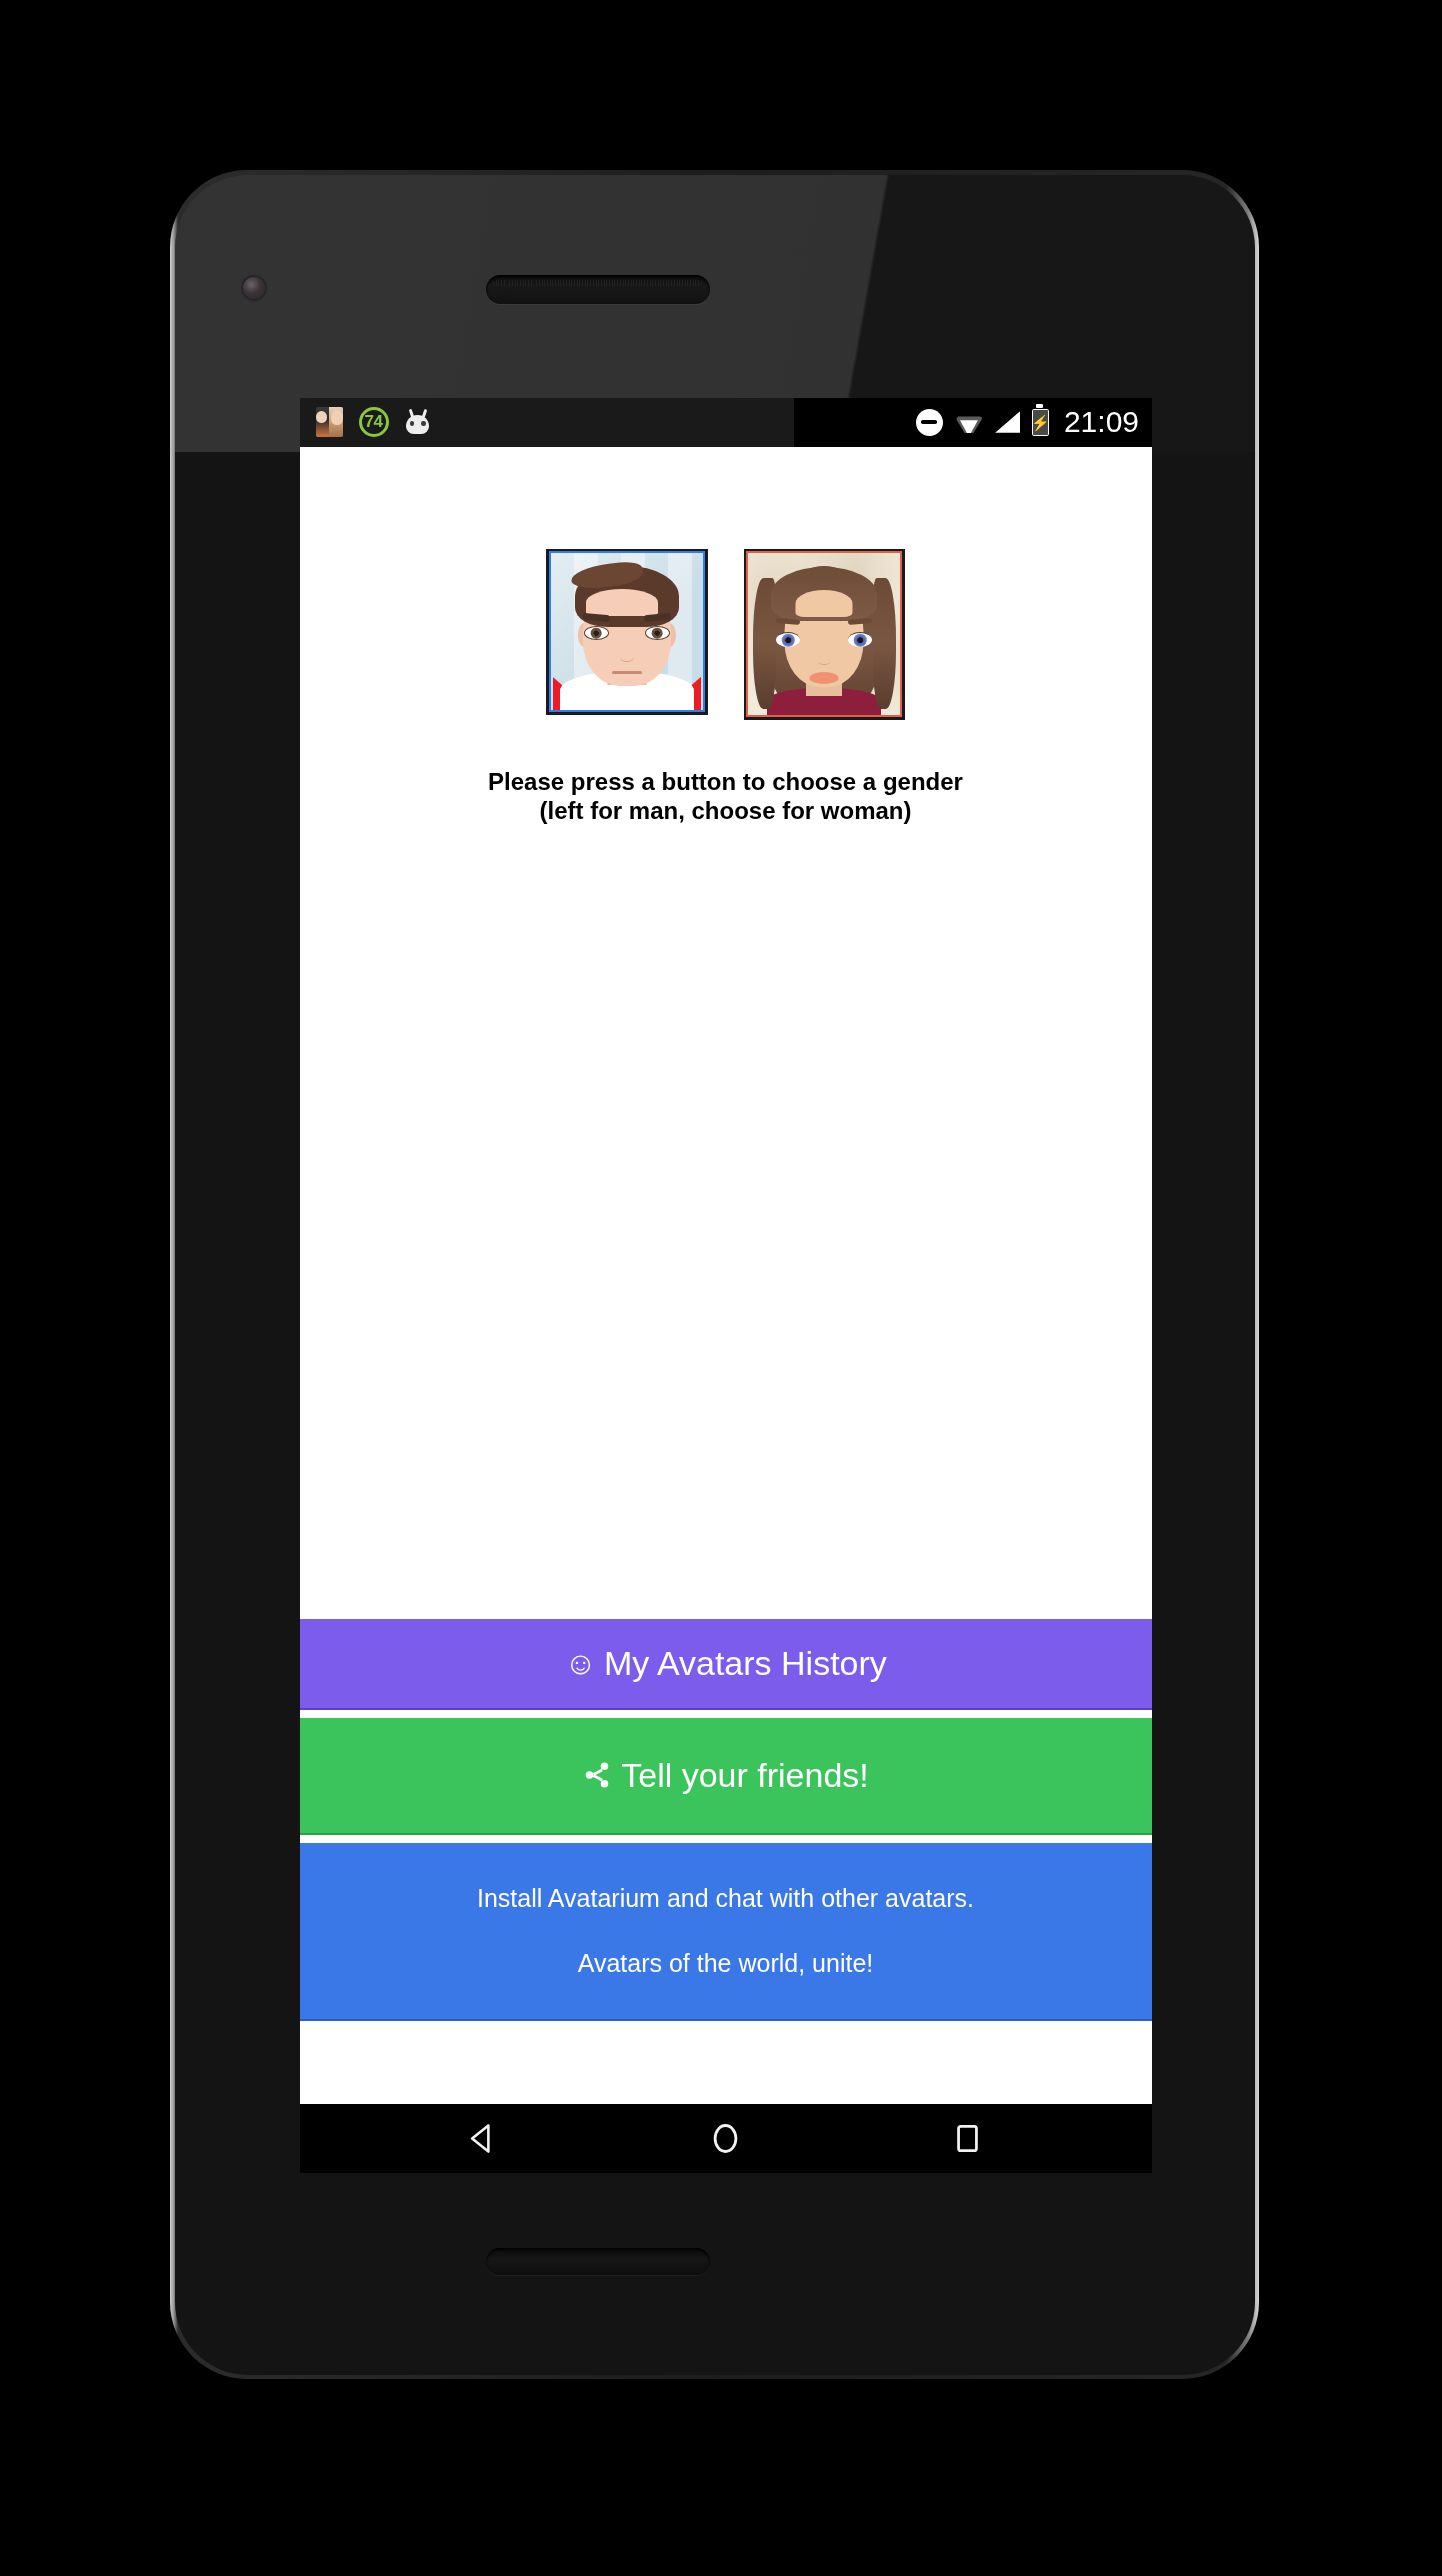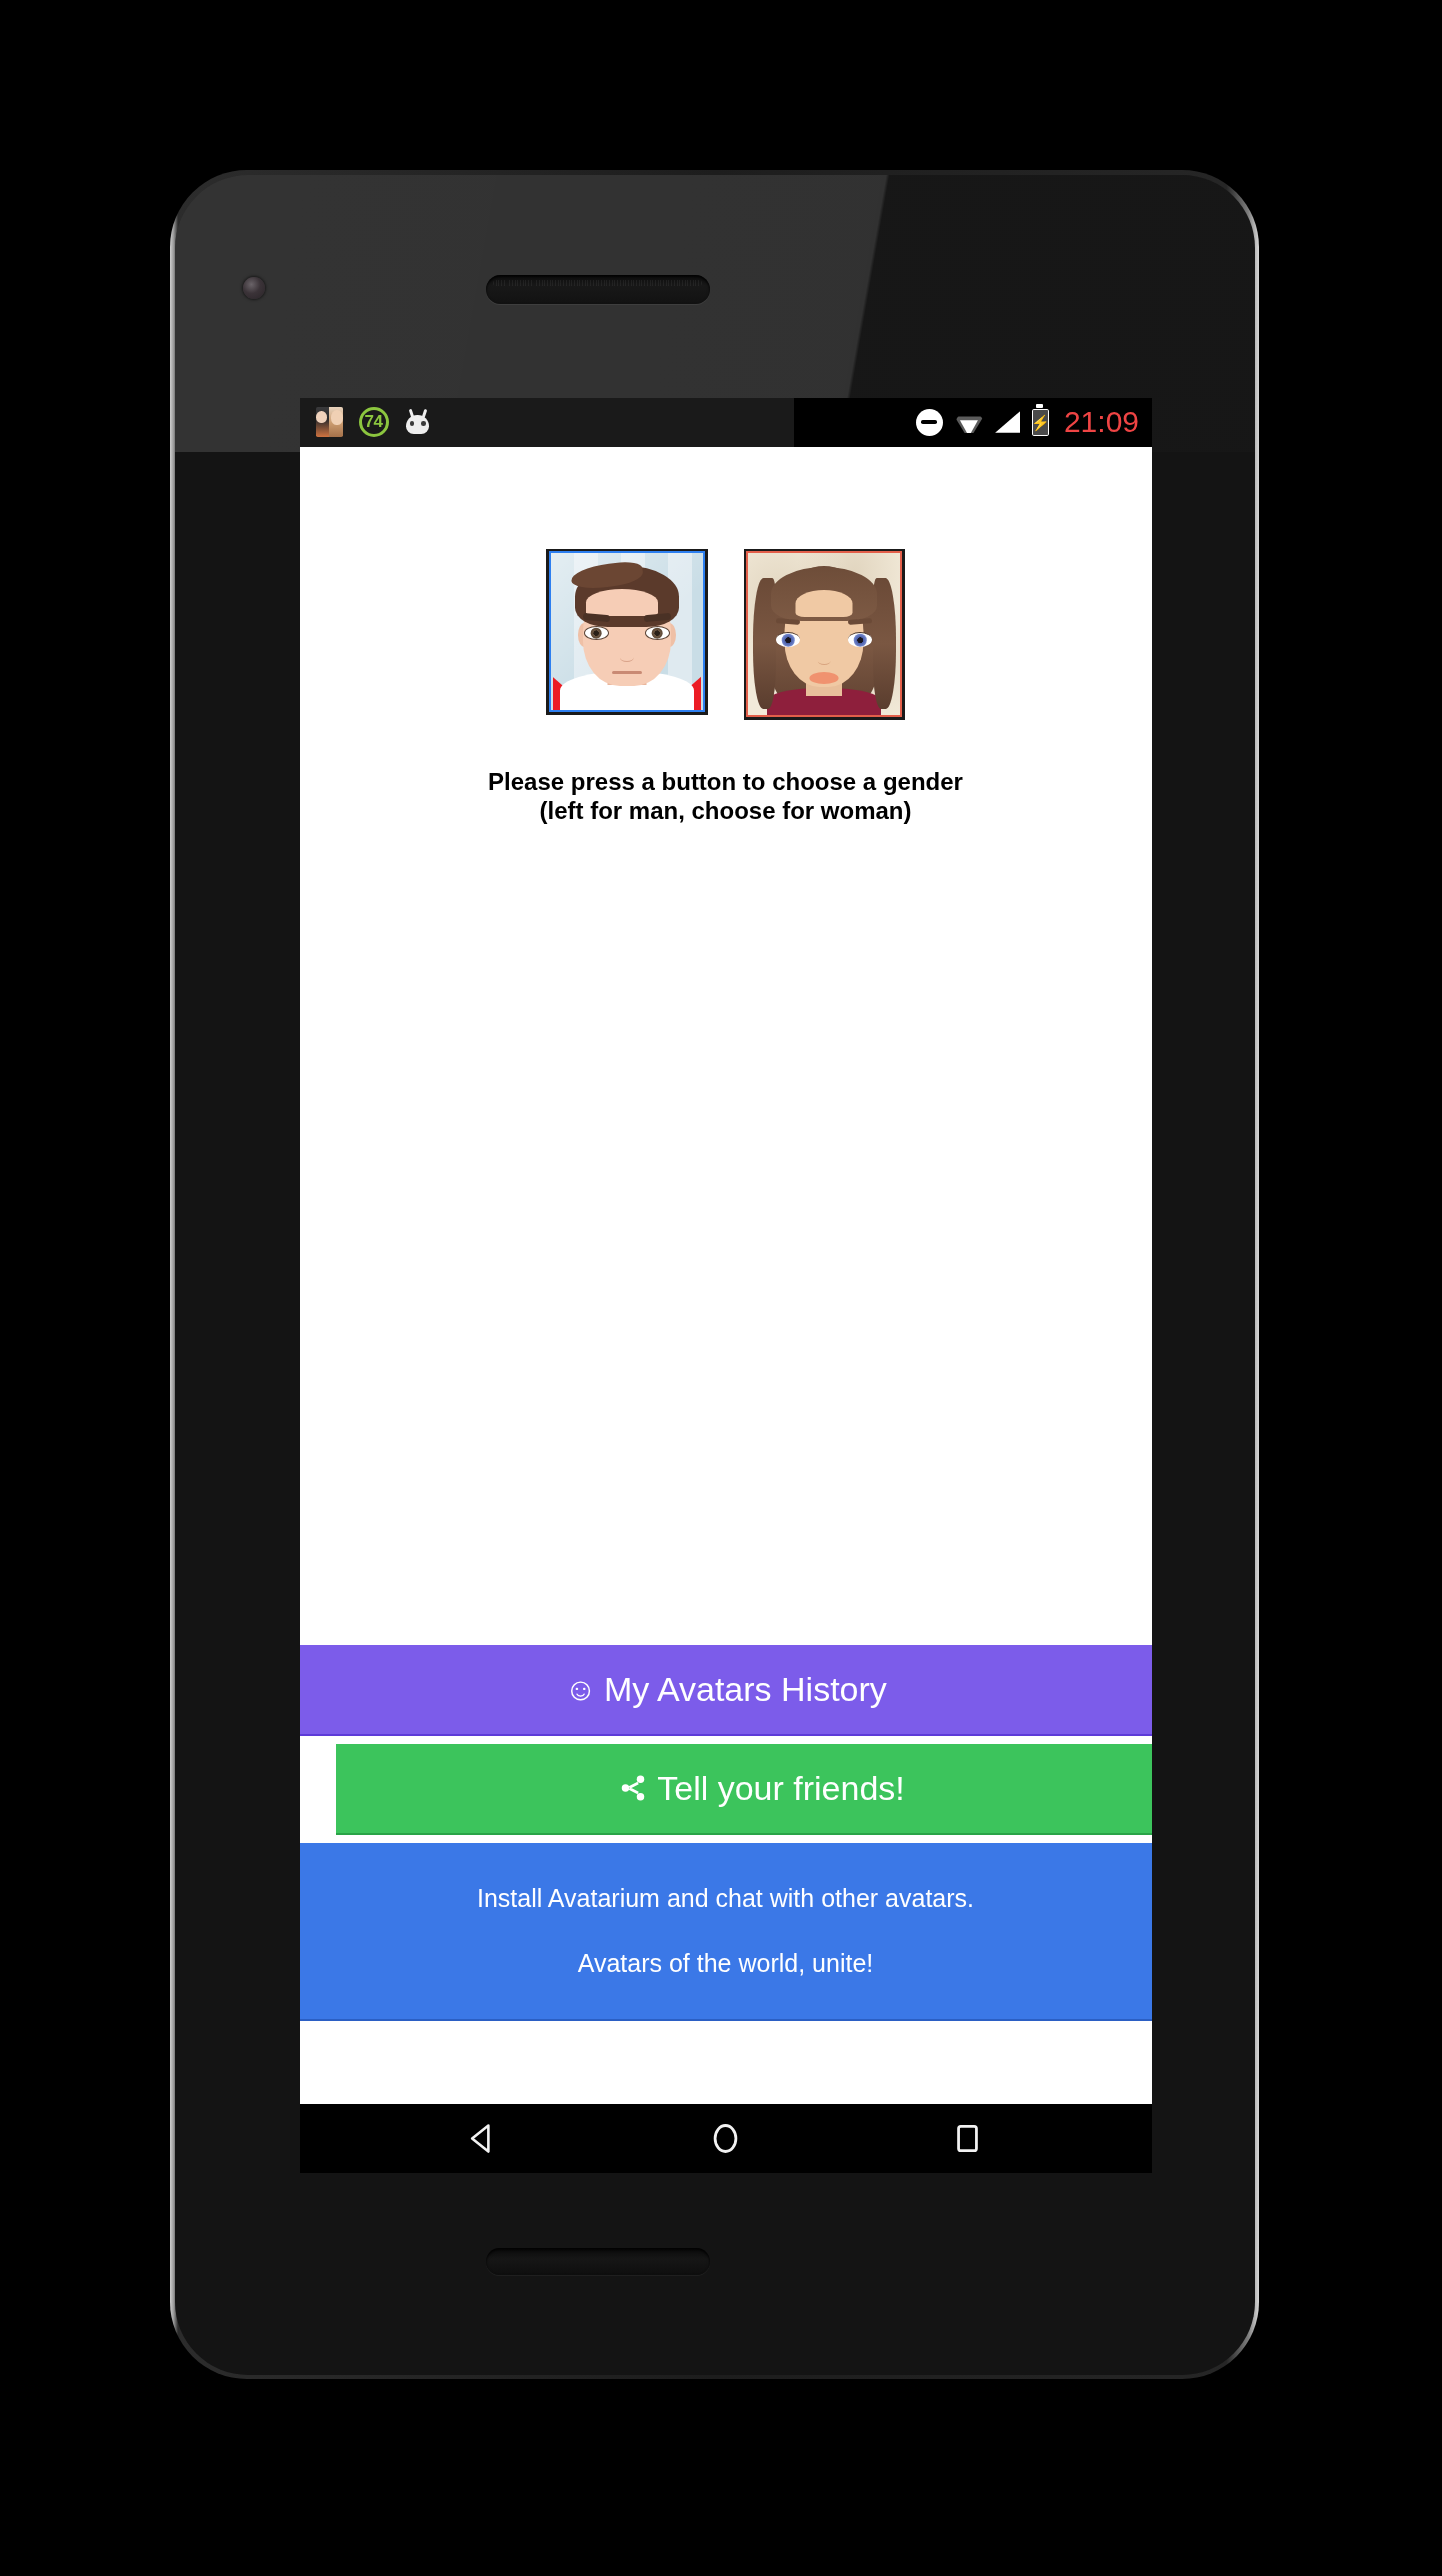--- a/index.html
+++ b/index.html
@@ -268,21 +268,21 @@
   .ico-battery .bolt {
     position: absolute;
     left: 50%; top: 50%;
     transform: translate(-50%, -50%);
     font-size: 15px;
     color: #ffffff;
     line-height: 1;
   }
 
   #clock {
-    color: #ef4444;
+    color: #ffffff;
     font-size: 30px;
     letter-spacing: 0px;
     margin-left: 3.6px;
   }
 
   
   #app-body {
     position: relative;
     height: 1657px;
     background: #ffffff;
@@ -581,29 +581,28 @@
   #btn-history {
     height: 91px;
     background: #7c5cea;
     border-bottom: 2.7px solid #5d3bd8;
     display: flex;
     align-items: center;
     justify-content: center;
     gap: 7.2px;
   }
   #btn-share {
-    height: 91px;
+    height: 117px;
     margin-top: 8px;
     background: #3cc45c;
     border-bottom: 2.7px solid #2aa347;
     display: flex;
     align-items: center;
     justify-content: center;
     gap: 9px;
-    margin-left: 36px;
   }
   .btn-emoji { font-size: 32px; line-height: 1; }
   .share-svg { width: 30px; height: 30px; display: block; }
 
   #banner-install {
     margin-top: 8px;
     height: 178px;
     background: #3b78e7;
     border-bottom: 2.7px solid #2b5fc4;
     display: flex;

